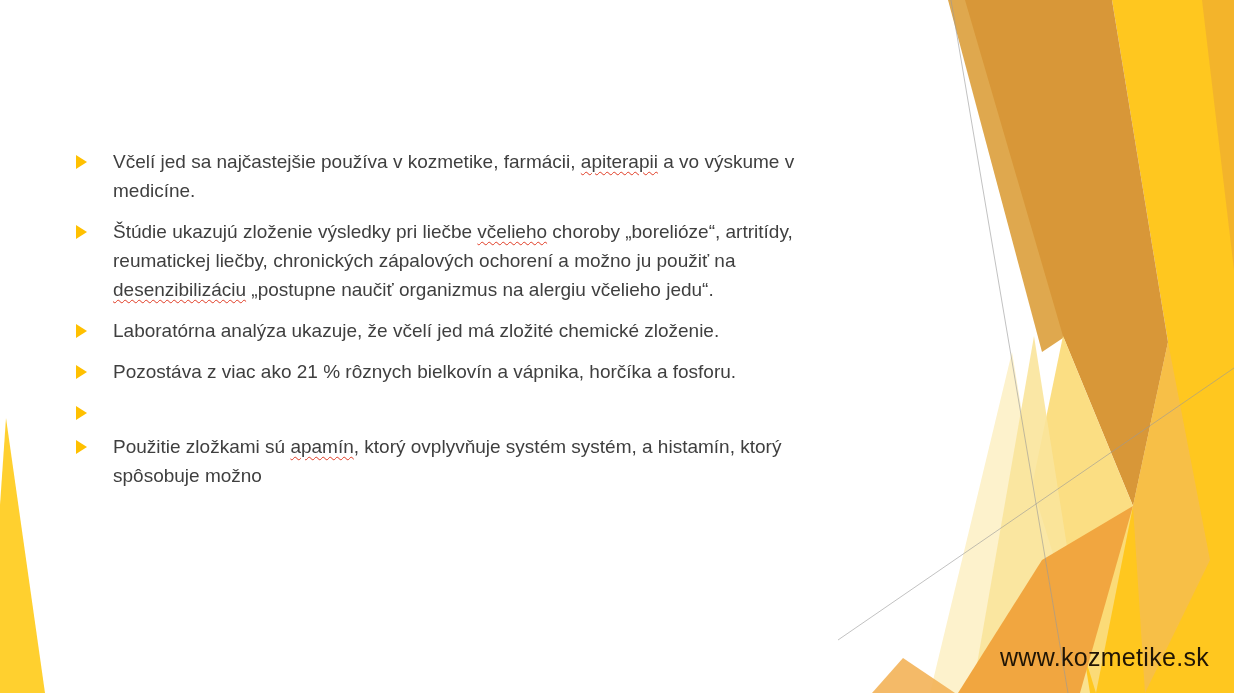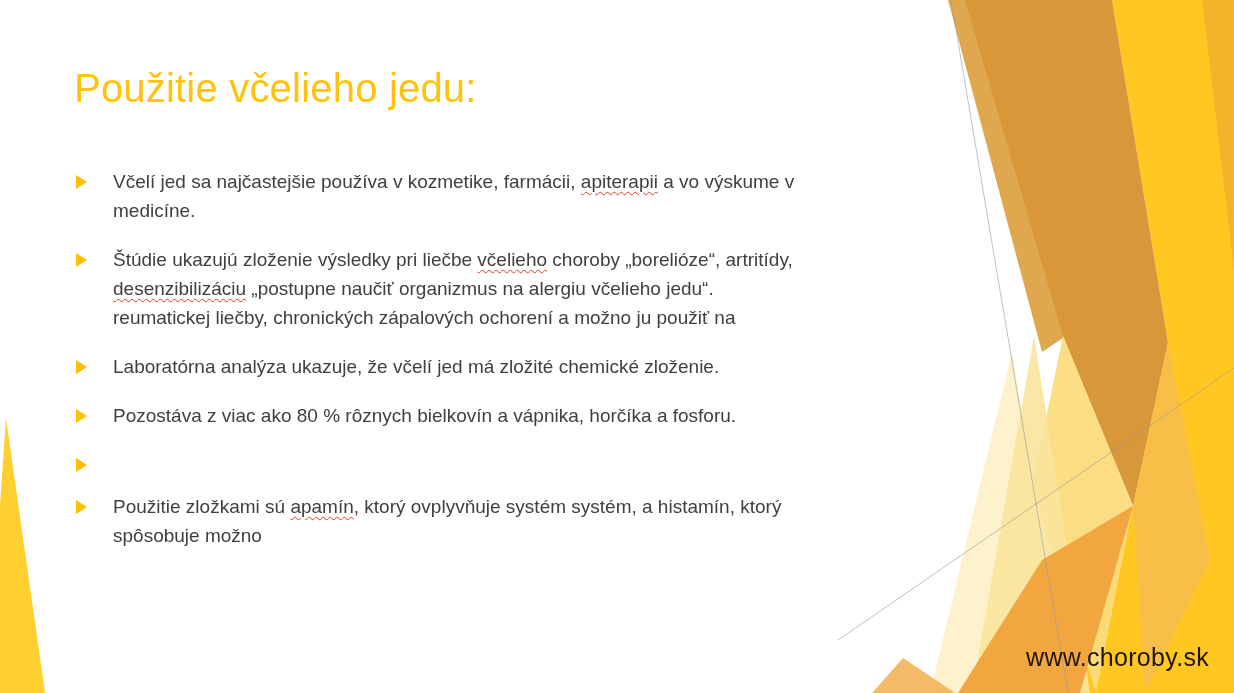--- a/index.html
+++ b/index.html
@@ -11,21 +11,21 @@
     font-family:"Liberation Sans","DejaVu Sans",sans-serif;
     margin:0 auto;
   }
   .decor{position:absolute;left:0;top:0;width:1234px;height:693px;}
   .title{
     position:absolute;left:74px;top:66px;margin:0;
     font-size:40px;font-weight:500;letter-spacing:0.2px;
     color:var(--title-text,#FFC30B);
   }
   .bullets{position:absolute;left:76px;top:147px;width:870px;}
-  .bullet-row{display:flex;margin-bottom:12px;margin-top:20px;}
+  .bullet-row{display:flex;margin-bottom:12px;}
   .marker{
     flex:none;width:37px;box-sizing:border-box;padding-top:8px;
   }
   .marker::before{
     content:"";display:block;width:0;height:0;
     border-left:11px solid var(--bullet-marker,#FFC000);
     border-top:7px solid transparent;
     border-bottom:7px solid transparent;
   }
   .bullet-text{
@@ -63,57 +63,56 @@
     <polygon points="1168,342 1210,560 1145,693 1133,506" fill="#F4BC55" opacity="0.75"></polygon>
     <polygon points="1133,506 1080,693 958,693 1042,560" fill="#F1A640"></polygon>
     <polygon points="903,658 955,693 872,693" fill="#F3B258" opacity="0.9"></polygon>
 
     <line x1="951" y1="0" x2="1068" y2="693" stroke="#999999" stroke-width="1" opacity="0.6"></line>
     <line x1="1234" y1="368" x2="838" y2="640" stroke="#999999" stroke-width="1" opacity="0.6"></line>
 
     <polygon points="6,418 45,693 0,693 0,505" fill="#FFD02F"></polygon>
   </svg>
 
-  <h1 class="title">Použitie včelieho jedu:</h1>
 
   <div class="bullets">
       <div class="bullet-row">
         <span class="marker"></span>
         <div class="bullet-text">
           <div class="line"><span>Včelí jed sa najčastejšie používa v kozmetike, farmácii, </span><span class="wavy">apiterapii</span><span> a vo výskume v</span></div>
           <div class="line"><span>medicíne.</span></div>
         </div>
       </div>
       <div class="bullet-row">
         <span class="marker"></span>
         <div class="bullet-text">
           <div class="line"><span>Štúdie ukazujú zloženie výsledky pri liečbe </span><span class="wavy">včelieho</span><span> choroby „borelióze“, artritídy,</span></div>
+          <div class="line"><span>reumatickej liečby, chronických zápalových ochorení a možno ju použiť na</span></div>
           <div class="line"><span class="wavy">desenzibilizáciu</span><span> „postupne naučiť organizmus na alergiu včelieho jedu“.</span></div>
-          <div class="line"><span>reumatickej liečby, chronických zápalových ochorení a možno ju použiť na</span></div>
         </div>
       </div>
       <div class="bullet-row">
         <span class="marker"></span>
         <div class="bullet-text">
           <div class="line"><span>Laboratórna analýza ukazuje, že včelí jed má zložité chemické zloženie.</span></div>
         </div>
       </div>
       <div class="bullet-row">
         <span class="marker"></span>
         <div class="bullet-text">
-          <div class="line"><span>Pozostáva z viac ako 80 % rôznych bielkovín a vápnika, horčíka a fosforu.</span></div>
+          <div class="line"><span>Pozostáva z viac ako 21 % rôznych bielkovín a vápnika, horčíka a fosforu.</span></div>
         </div>
       </div>
       <div class="bullet-row">
         <span class="marker"></span>
       </div>
       <div class="bullet-row">
         <span class="marker"></span>
         <div class="bullet-text">
           <div class="line"><span>Použitie zložkami sú </span><span class="wavy">apamín</span><span>, ktorý ovplyvňuje systém systém, a histamín, ktorý</span></div>
           <div class="line"><span>spôsobuje možno</span></div>
         </div>
       </div>
     </div>
 
-  <div class="footer">www.choroby.sk</div>
+  <div class="footer">www.kozmetike.sk</div>
 
 </div>
 
 </body></html>

